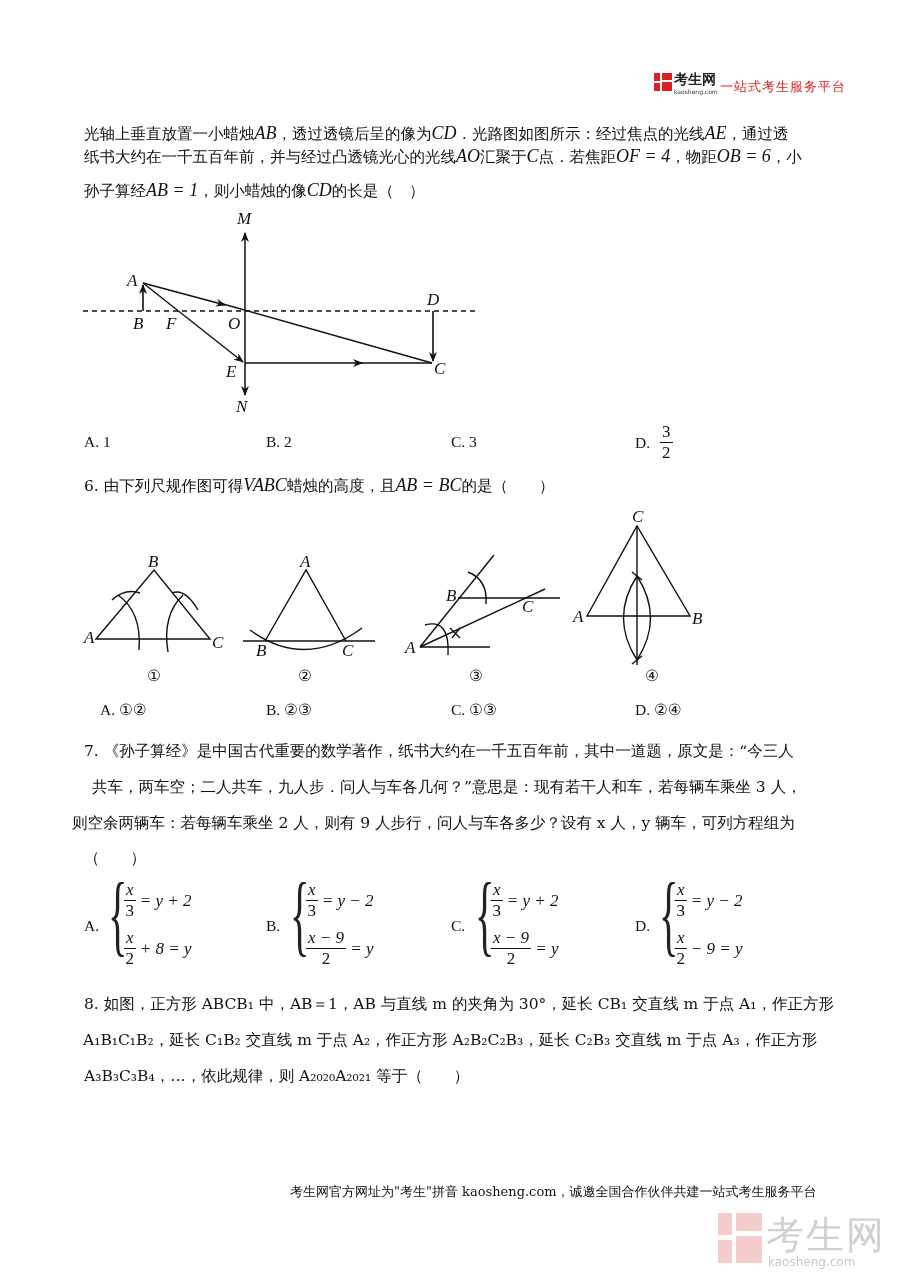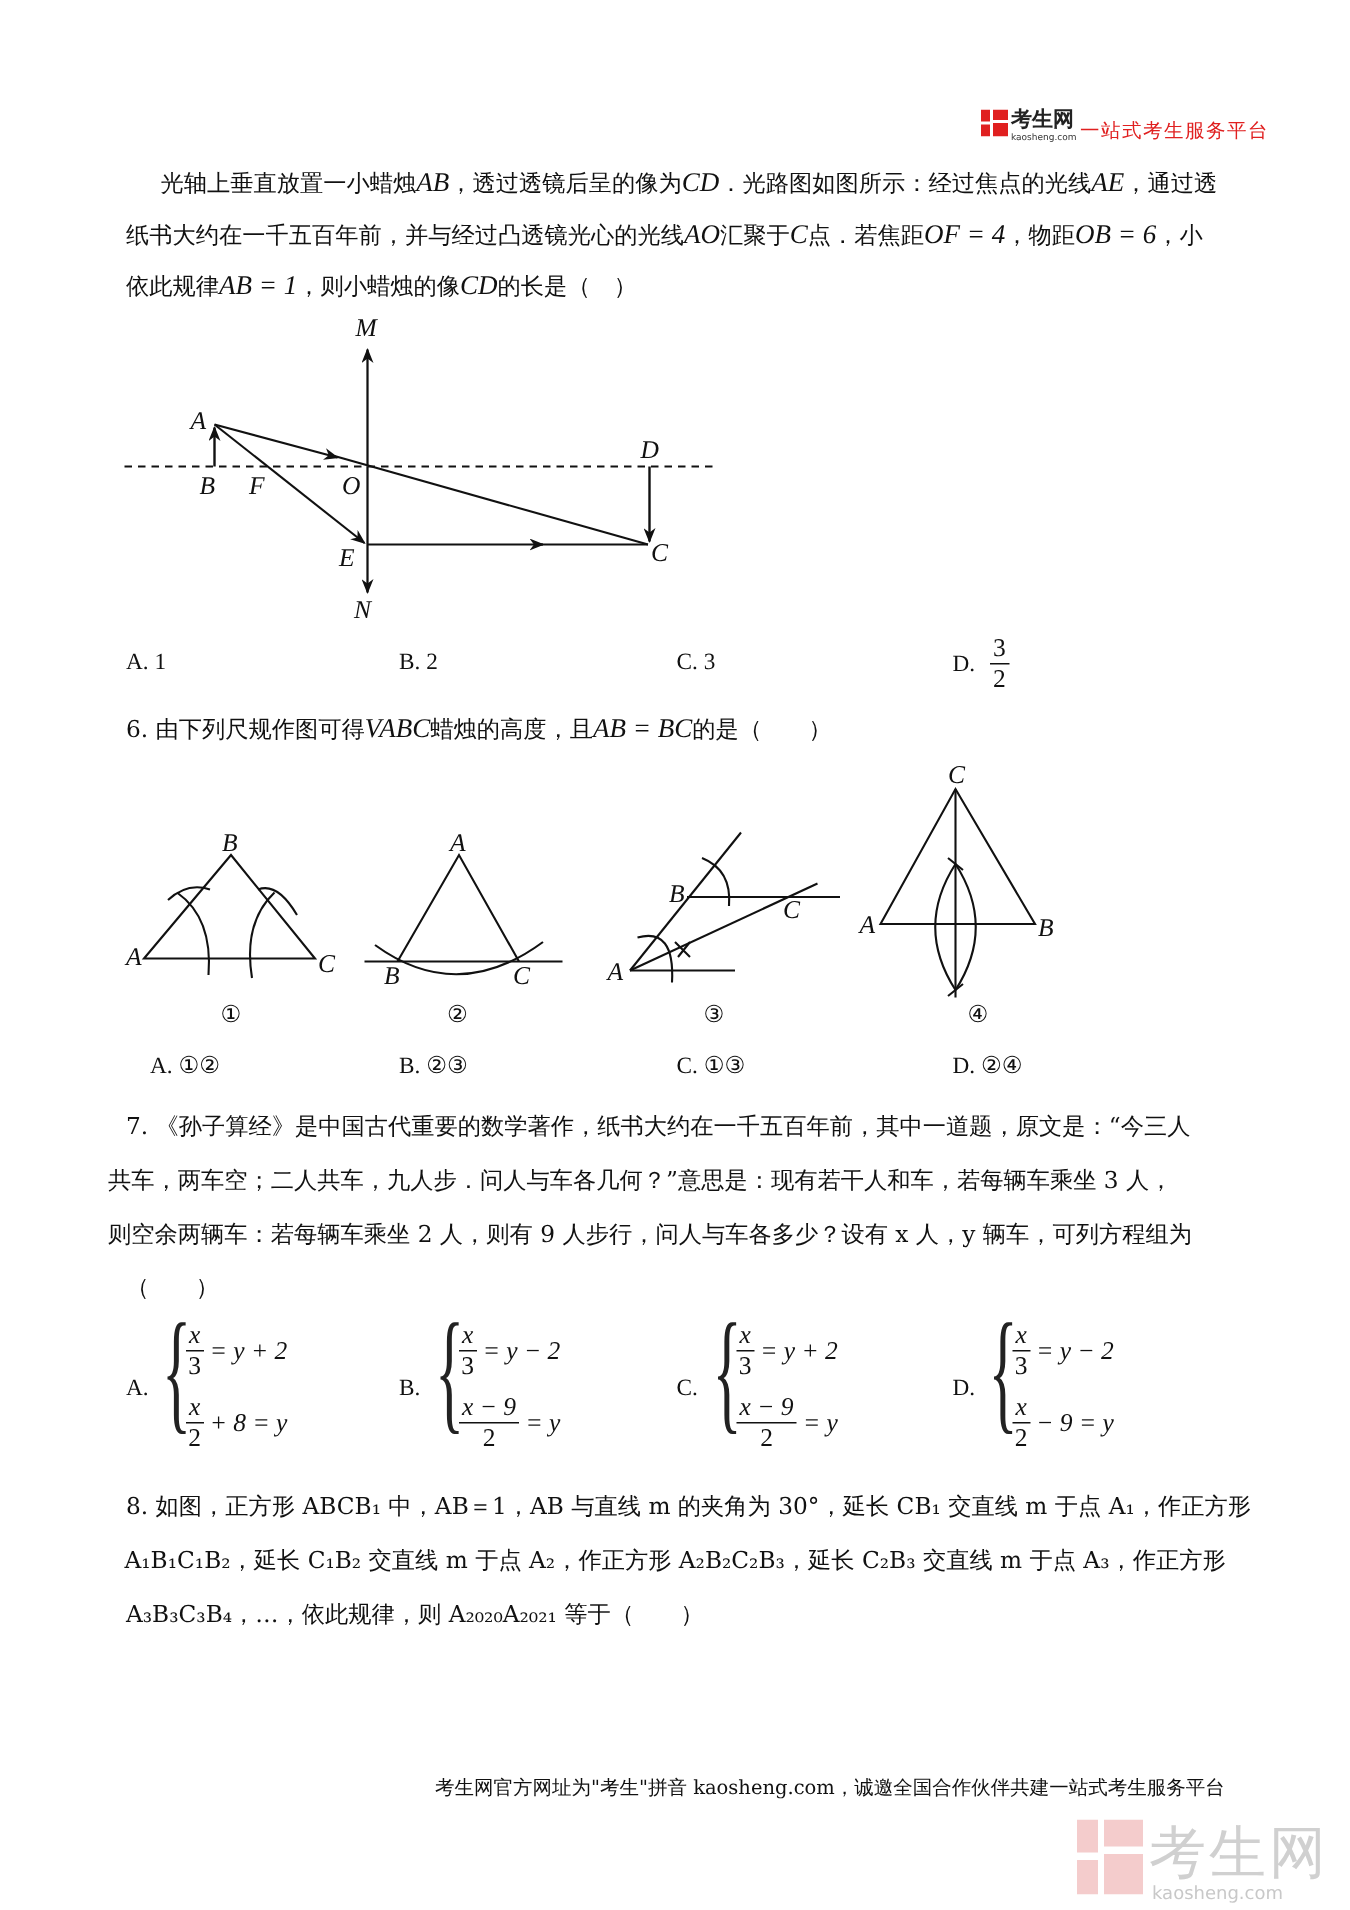--- a/index.html
+++ b/index.html
@@ -33,28 +33,28 @@
     <rect x="0" y="0" width="6" height="8" fill="#e02020"></rect>
     <rect x="0" y="10" width="6" height="8" fill="#e02020"></rect>
     <rect x="8" y="0" width="10" height="7" fill="#e02020"></rect>
     <rect x="8" y="9" width="10" height="9" fill="#e02020"></rect>
   </svg>
   <span class="logo-text">考生网</span>
   <span class="logo-sub">kaosheng.com</span>
   <span class="slogan">一站式考生服务平台</span>
 </div>
 
-<div class="abs txt" style="left:84px; top:111px;margin-left:23px;">
+<div class="abs txt" style="left:84px; top:123px;">
   <span>光轴上垂直放置一小蜡烛</span><span class="m">AB</span><span>，透过透镜后呈的像为</span><span class="m">CD</span><span>．光路图如图所示：经过焦点的光线</span><span class="m">AE</span><span>，通过透</span>
 </div>
 <div class="abs txt" style="left:84px; top:146px;">
   <span>纸书大约在一千五百年前，并与经过凸透镜光心的光线</span><span class="m">AO</span><span>汇聚于</span><span class="m">C</span><span>点．若焦距</span><span class="m">OF = 4</span><span>，物距</span><span class="m">OB = 6</span><span>，小</span>
 </div>
 <div class="abs txt" style="left:84px; top:180px;">
-  <span>依此规律</span><span class="m">AB = 1</span><span>，则小蜡烛的像</span><span class="m">CD</span><span>的长是（　）</span>
+  <span>孙子算经</span><span class="m">AB = 1</span><span>，则小蜡烛的像</span><span class="m">CD</span><span>的长是（　）</span>
 </div>
 
 <svg class="abs" style="left:0; top:0;" width="900" height="430">
   <defs>
     <marker id="arr" markerWidth="10" markerHeight="8" refX="9" refY="4" orient="auto" markerUnits="userSpaceOnUse">
       <path d="M0,0 L10,4 L0,8 L3,4 Z" fill="#111"></path>
     </marker>
   </defs>
   <line x1="83" y1="311" x2="478" y2="311" stroke="#111" stroke-width="1.3" stroke-dasharray="5,4"></line>
   <line x1="245" y1="311" x2="245" y2="233" stroke="#111" stroke-width="1.5" marker-end="url(#arr)"></line>
@@ -140,21 +140,21 @@
 <span class="abs txt" style="left:298px; top:666px;">②</span>
 <span class="abs txt" style="left:469px; top:666px;">③</span>
 <span class="abs txt" style="left:645px; top:666px;">④</span>
 
 <div class="abs opt" style="left:100px; top:701px;"><span>A.</span> <span>①②</span></div>
 <div class="abs opt" style="left:266px; top:701px;"><span>B.</span> <span>②③</span></div>
 <div class="abs opt" style="left:451px; top:701px;"><span>C.</span> <span>①③</span></div>
 <div class="abs opt" style="left:635px; top:701px;"><span>D.</span> <span>②④</span></div>
 
 <div class="abs txt" style="left:84px; top:741px;">7. 《孙子算经》是中国古代重要的数学著作，纸书大约在一千五百年前，其中一道题，原文是：“今三人</div>
-<div class="abs txt" style="left:72px; top:777px;">共车，两车空；二人共车，九人步．问人与车各几何？”意思是：现有若干人和车，若每辆车乘坐 3 人，</div>
+<div class="abs txt" style="left:92px; top:777px;">共车，两车空；二人共车，九人步．问人与车各几何？”意思是：现有若干人和车，若每辆车乘坐 3 人，</div>
 <div class="abs txt" style="left:72px; top:813px;">则空余两辆车：若每辆车乘坐 2 人，则有 9 人步行，问人与车各多少？设有 x 人，y 辆车，可列方程组为</div>
 <div class="abs txt" style="left:84px; top:848px;">（　　）</div>
 
 <div class="abs" style="left:84px; top:880px;">
   <span class="opt abs" style="left:0; top:37px;">A.</span>
   <div class="eqsys" style="left:24px; top:0;">
     <span class="brace">{</span>
     <div class="eqrow" style="top:0;"><span class="frac">
           <i class="num">x</i>
           <span class="den">3</span>

